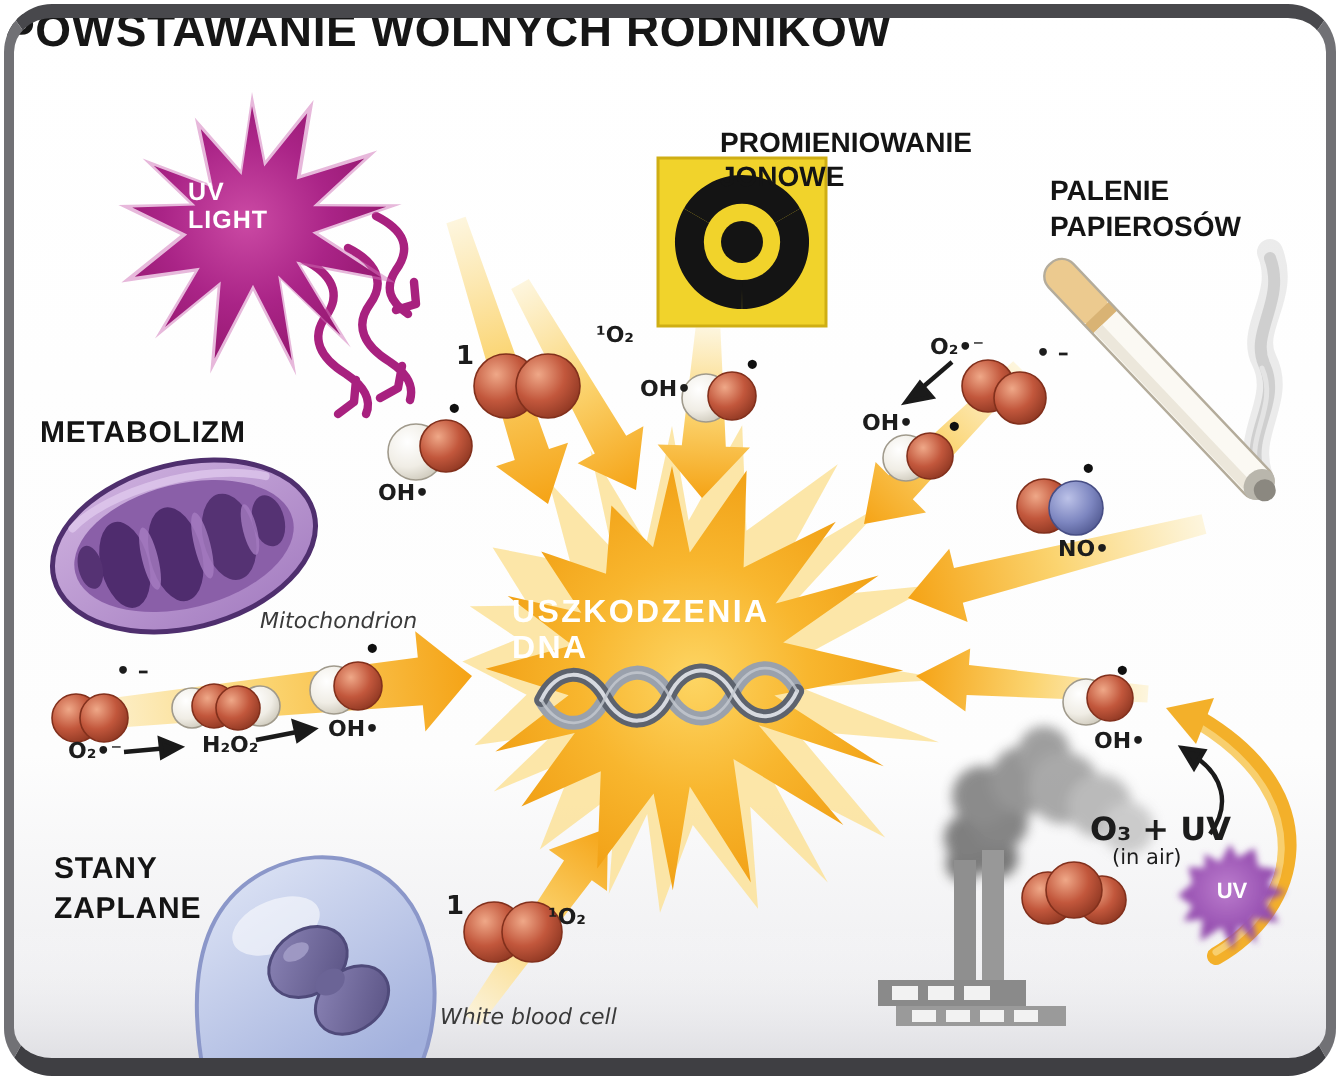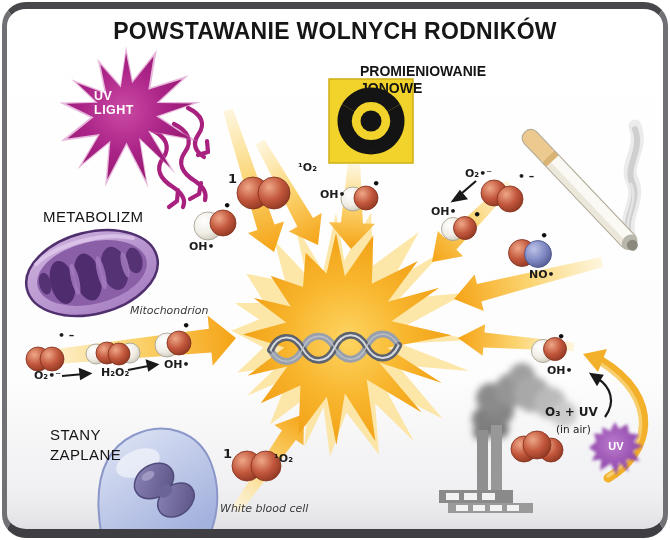--- a/index.html
+++ b/index.html
@@ -8,23 +8,23 @@
   .content{position:absolute;inset:2px;border-radius:24px;overflow:hidden;
            background:linear-gradient(180deg,#ffffff 0%,#fdfdfd 70%,#ececef 96%);}
   .frame{position:absolute;inset:2px;border-radius:24px;pointer-events:none;z-index:9;
          border-style:solid;border-width:7px 5px 9px 5px;
          border-color:#48484c #717175 #3f3f43 #717175;}
   svg.diagram{position:absolute;left:0;top:0;z-index:1;}
   .lbl{position:absolute;z-index:3;color:#141414;white-space:nowrap;line-height:1.15;}
   .c{text-align:left;white-space:normal;}
   .title{font-size:23px;font-weight:bold;letter-spacing:.3px;color:#161616;}
   .h{font-size:14px;font-weight:bold;}
-  .h15{font-size:15px;font-weight:normal;letter-spacing:.4px;margin-left:23px;}
+  .h15{font-size:15px;font-weight:bold;letter-spacing:.4px;}
   .chem{font-family:"DejaVu Sans",sans-serif;font-size:11px;font-weight:bold;color:#1c1c1c;z-index:4;}
-  .chem12{font-size:12px;}
+  .chem12{font-size:16px;}
   .chem13{font-size:13px;}
   .cap{font-family:"DejaVu Sans",sans-serif;font-style:italic;font-size:11px;color:#3a3a3a;}
   .dot{font-family:"DejaVu Sans",sans-serif;font-size:13px;font-weight:bold;color:#101010;z-index:4;}
   .centerlbl{font-size:16px;font-weight:bold;letter-spacing:1.2px;line-height:18px;color:#fff;}
   .uvlbl{font-size:12.5px;font-weight:bold;line-height:14px;color:#fff;letter-spacing:.5px;}
 </style>
 </head>
 <body>
 
 <div class="stage">
@@ -304,43 +304,51 @@
           <polygon points="155,362.5 145,359 147,368"></polygon>
       <path d="M474,179 L456,194.5" fill="none"></path>
           <polygon points="451,199 458,189.5 464,196.5"></polygon>
       <path d="M603,415 C614,400 609,385 595,376" fill="none"></path>
           <polygon points="589,372 600,373.5 595,382"></polygon>
     </g>
 
     <polygon fill="url(#uvBallG)" filter="url(#soft)" points="613.0,420.0 617.0,426.7 625.2,422.0 627.2,431.3 637.1,432.7 631.9,440.3 640.8,444.0 630.7,448.9 637.5,459.2 624.2,457.3 626.4,470.1 617.5,460.6 614.4,473.3 608.8,461.6 598.2,468.5 599.3,457.6 589.7,458.6 594.2,451.0 587.0,445.8 594.2,439.5 592.1,431.5 600.3,431.9 600.3,424.9 607.9,429.0"></polygon>
   </svg>
 
-  <div class="lbl title" style="left:0;right:0;top:16px;text-align:center;">POWSTAWANIE WOLNYCH RODNIKÓW</div>
+  <div class="lbl title" style="left:0;right:0;top:0;">POWSTAWANIE WOLNYCH RODNIKÓW</div>
 
   <div class="lbl c uvlbl" style="left:92px;top:87px;width:70px;">
     <span>UV</span><br>
     <span>LIGHT</span>
   </div>
 
   <div class="lbl c h" style="left:358px;top:61px;width:175px;line-height:17px;">
     <span>PROMIENIOWANIE</span><br>
     <span>JONOWE</span>
   </div>
 
+  <div class="lbl c h" style="left:523px;top:84px;width:145px;line-height:18px;">
+    <span>PALENIE</span><br>
+    <span>PAPIEROSÓW</span>
+  </div>
 
   <div class="lbl h15" style="left:18px;top:206px;">METABOLIZM</div>
   <div class="lbl cap" style="left:98px;top:303px;margin-left:30px;">Mitochondrion</div>
 
   <div class="lbl c h15" style="left:25px;top:423px;width:128px;line-height:20px;">
     <span>STANY</span><br>
     <span>ZAPLANE</span>
   </div>
   <div class="lbl cap" style="left:218px;top:501px;text-align:right;">White blood cell</div>
 
 
+  <div class="lbl c centerlbl" style="left:254px;top:296px;width:165px;">
+    <span>USZKODZENIA</span><br>
+    <span>DNA</span>
+  </div>
 
   <span class="lbl chem chem13" style="left:226px;top:170px;">1</span>
   <span class="lbl chem" style="left:296px;top:160px;">¹O₂</span>
   <span class="lbl chem" style="left:187px;top:239px;">OH•</span>
   <span class="lbl chem" style="left:318px;top:187px;">OH•</span>
   <span class="lbl chem" style="left:463px;top:166px;">O₂•⁻</span>
   <span class="lbl chem" style="left:516px;top:169px;">• –</span>
   <span class="lbl chem" style="left:429px;top:204px;">OH•</span>
   <span class="lbl chem" style="left:527px;top:267px;">NO•</span>
   <span class="lbl chem" style="left:32px;top:368px;">O₂•⁻</span>

